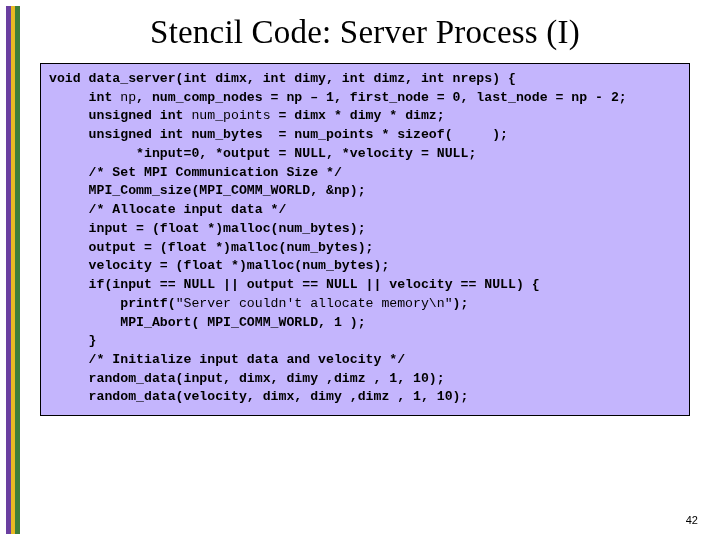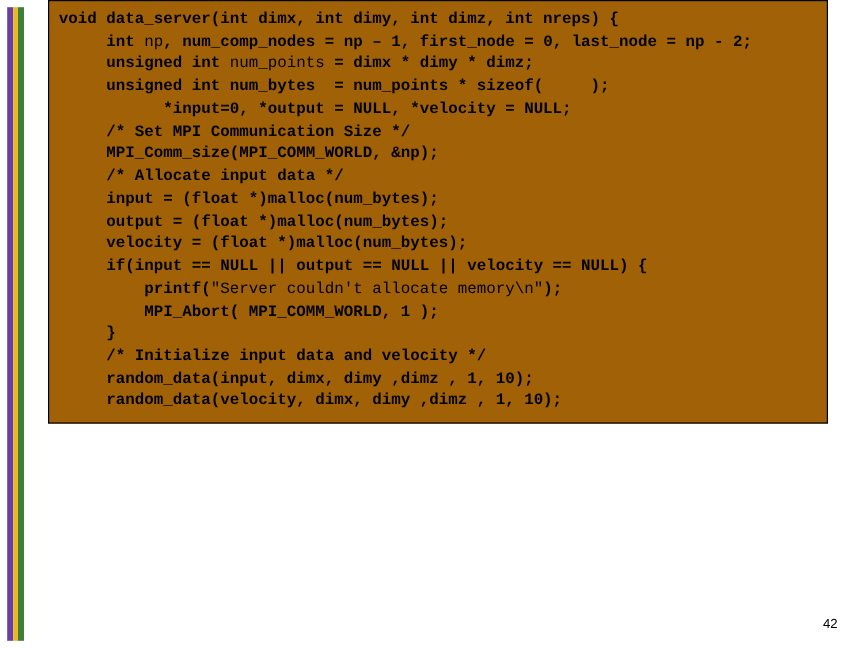--- a/index.html
+++ b/index.html
@@ -31,21 +31,21 @@
     font-family: "Times New Roman", Times, serif;
     font-weight: 400;
     font-size: 33px;
     text-align: center;
     margin: 14px 0 12px 0;
     letter-spacing: 0.2px;
     color: #000;
   }
   .codebox {
     border: 1px solid #000;
-    background: #a16207;
+    background: #c4b5fd;
     padding: 6px 8px 8px 8px;
     box-sizing: border-box;
   }
   pre.code {
     margin: 0;
     font-family: "Courier New", Courier, monospace;
     font-size: 13.2px;
     line-height: 1.42;
     white-space: pre;
     color: #000;
@@ -64,20 +64,21 @@
 <body>
 
 <div class="accent-bars">
   <div class="bar" style="background:#6a3fa0"></div>
   <div class="bar" style="background:#e8b923"></div>
   <div class="bar" style="background:#3f7f3a"></div>
 </div>
 
 <div class="slide">
 
+  <h1 class="title">Stencil Code: Server Process (I)</h1>
 
   <div class="codebox">
 <pre class="code"><span><b>void data_server(int dimx, int dimy, int dimz, int nreps) {</b></span>
 <span><b>     int </b><span>np</span><b>, num_comp_nodes = np – 1, first_node = 0, last_node = np - 2;</b></span>
 <span><b>     unsigned int </b><span>num_points</span><b> = dimx * dimy * dimz;</b></span>
 <span><b>     unsigned int num_bytes  = num_points * sizeof(     );</b></span>
 <span><b>           *input=0, *output = NULL, *velocity = NULL;</b></span>
 <span><b>     /* Set MPI Communication Size */</b></span>
 <span><b>     MPI_Comm_size(MPI_COMM_WORLD, &amp;np);</b></span>
 <span><b>     /* Allocate input data */</b></span>

